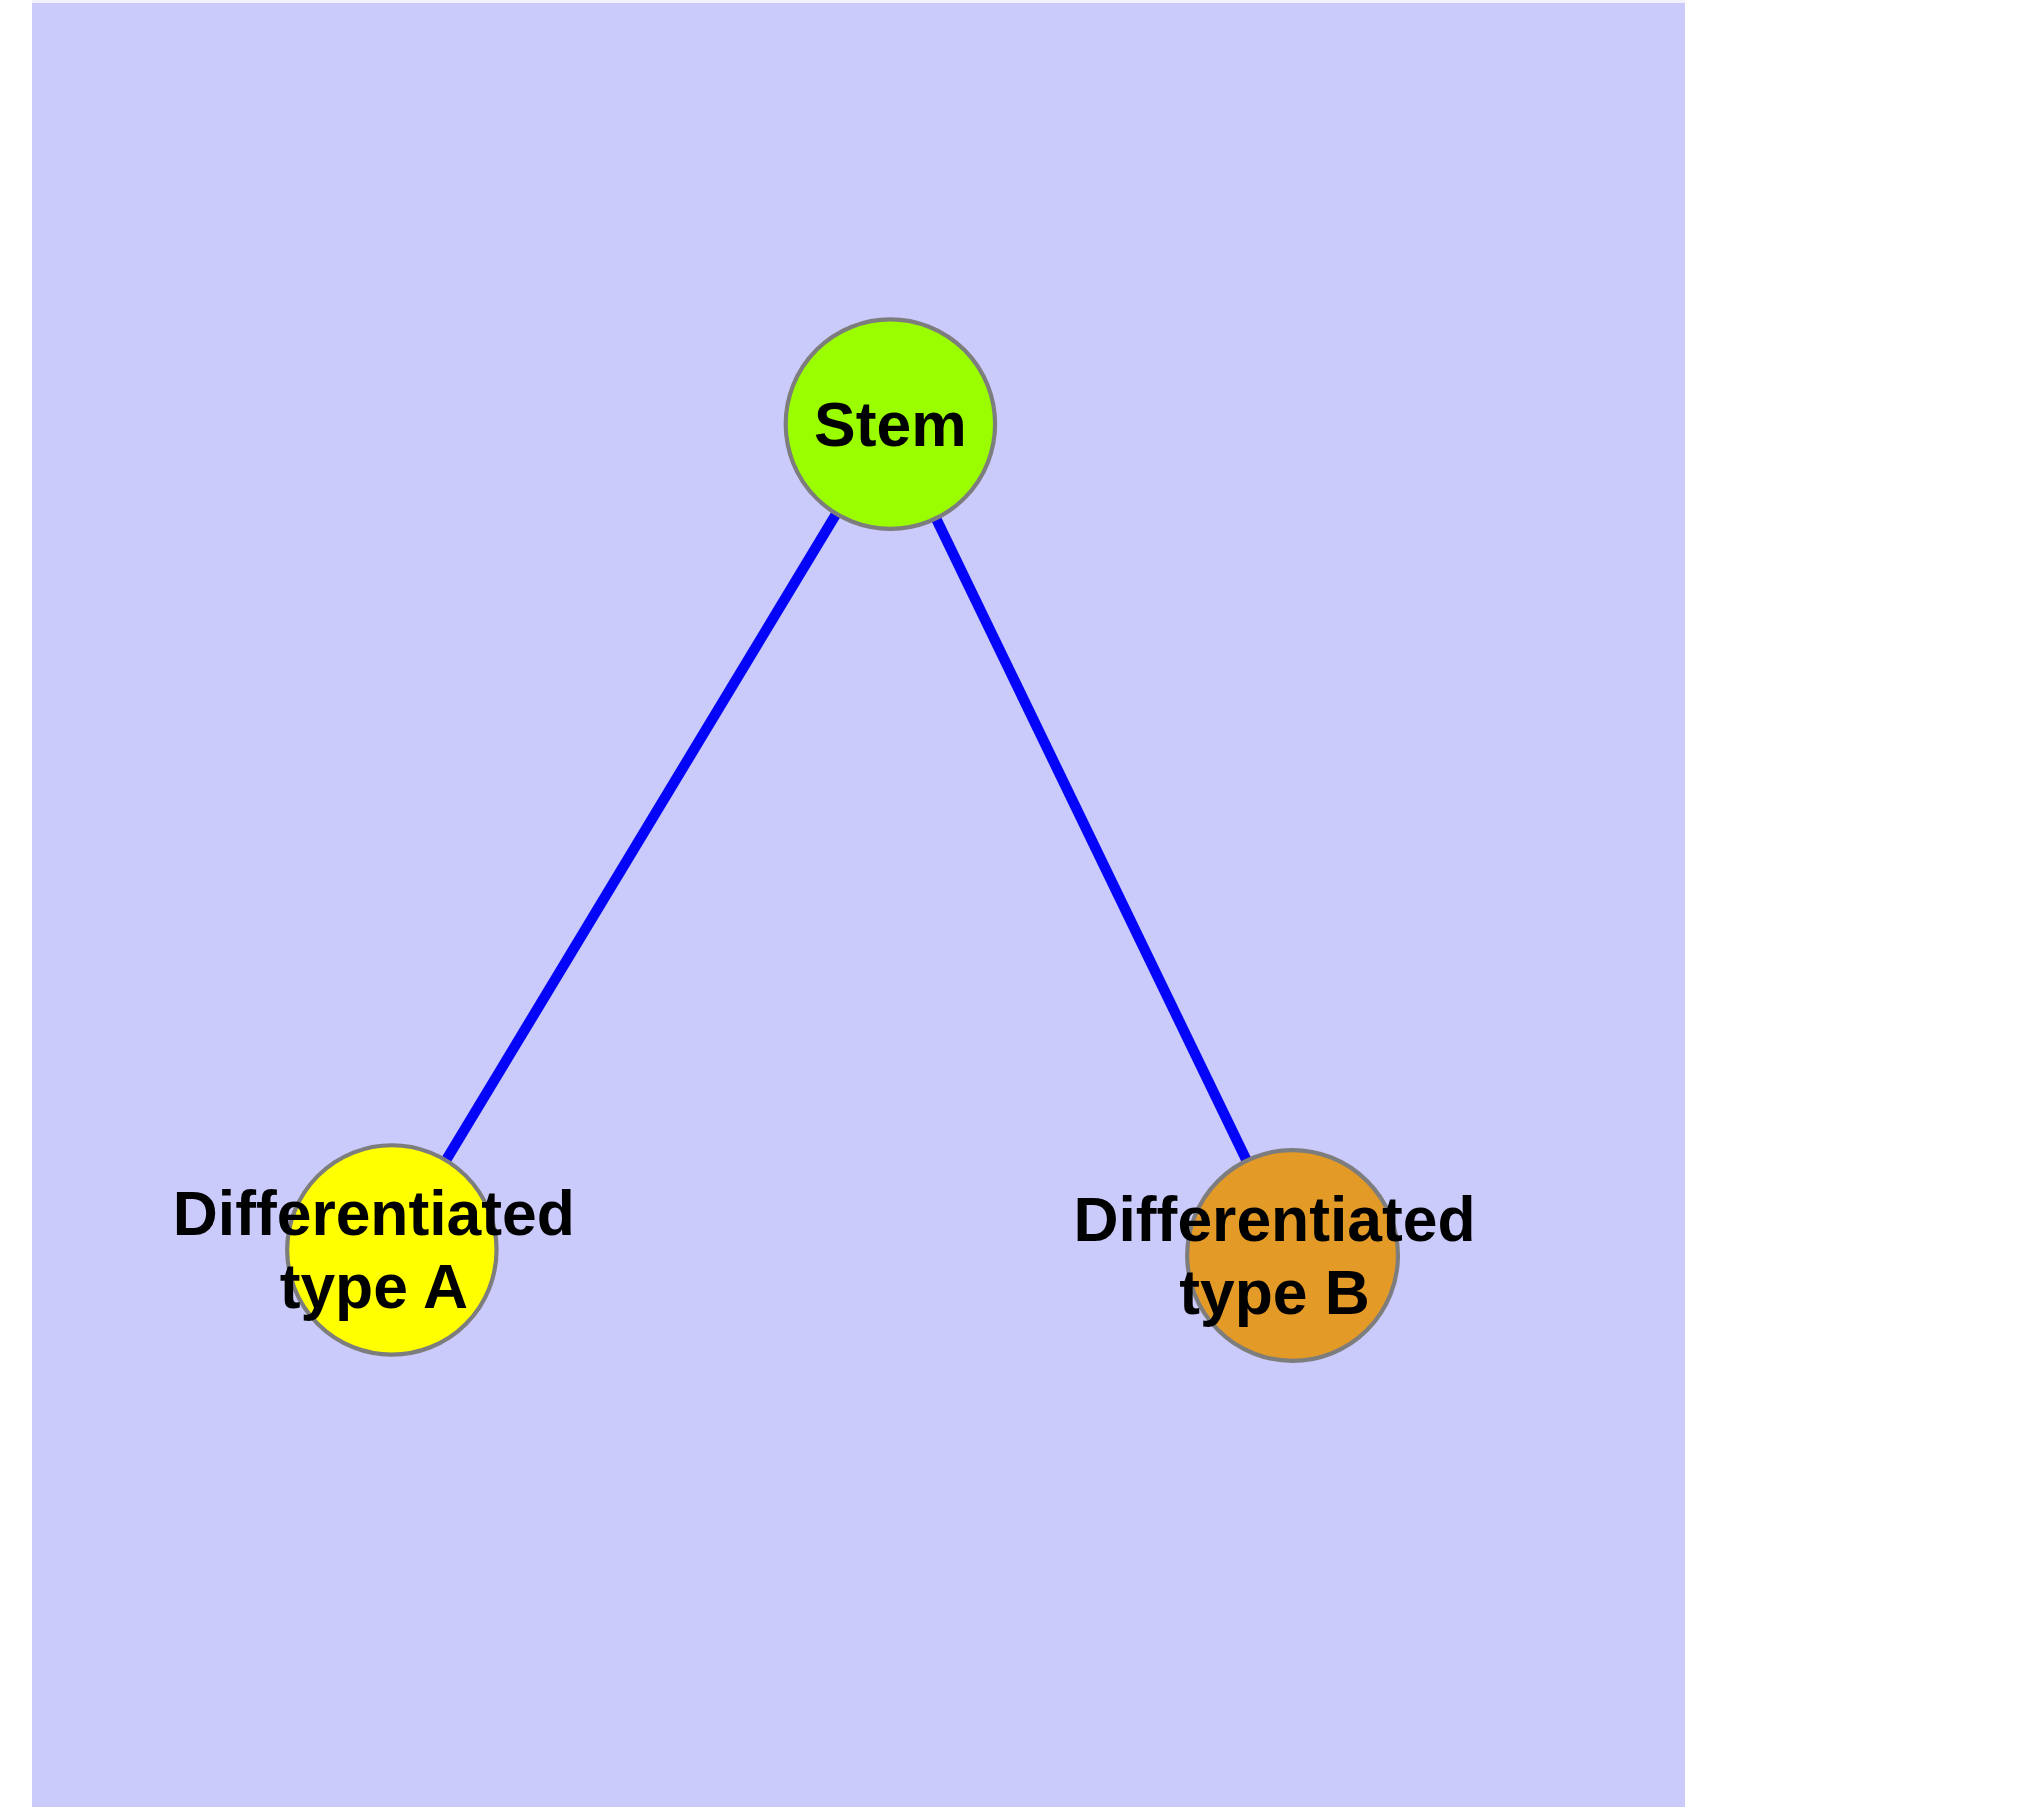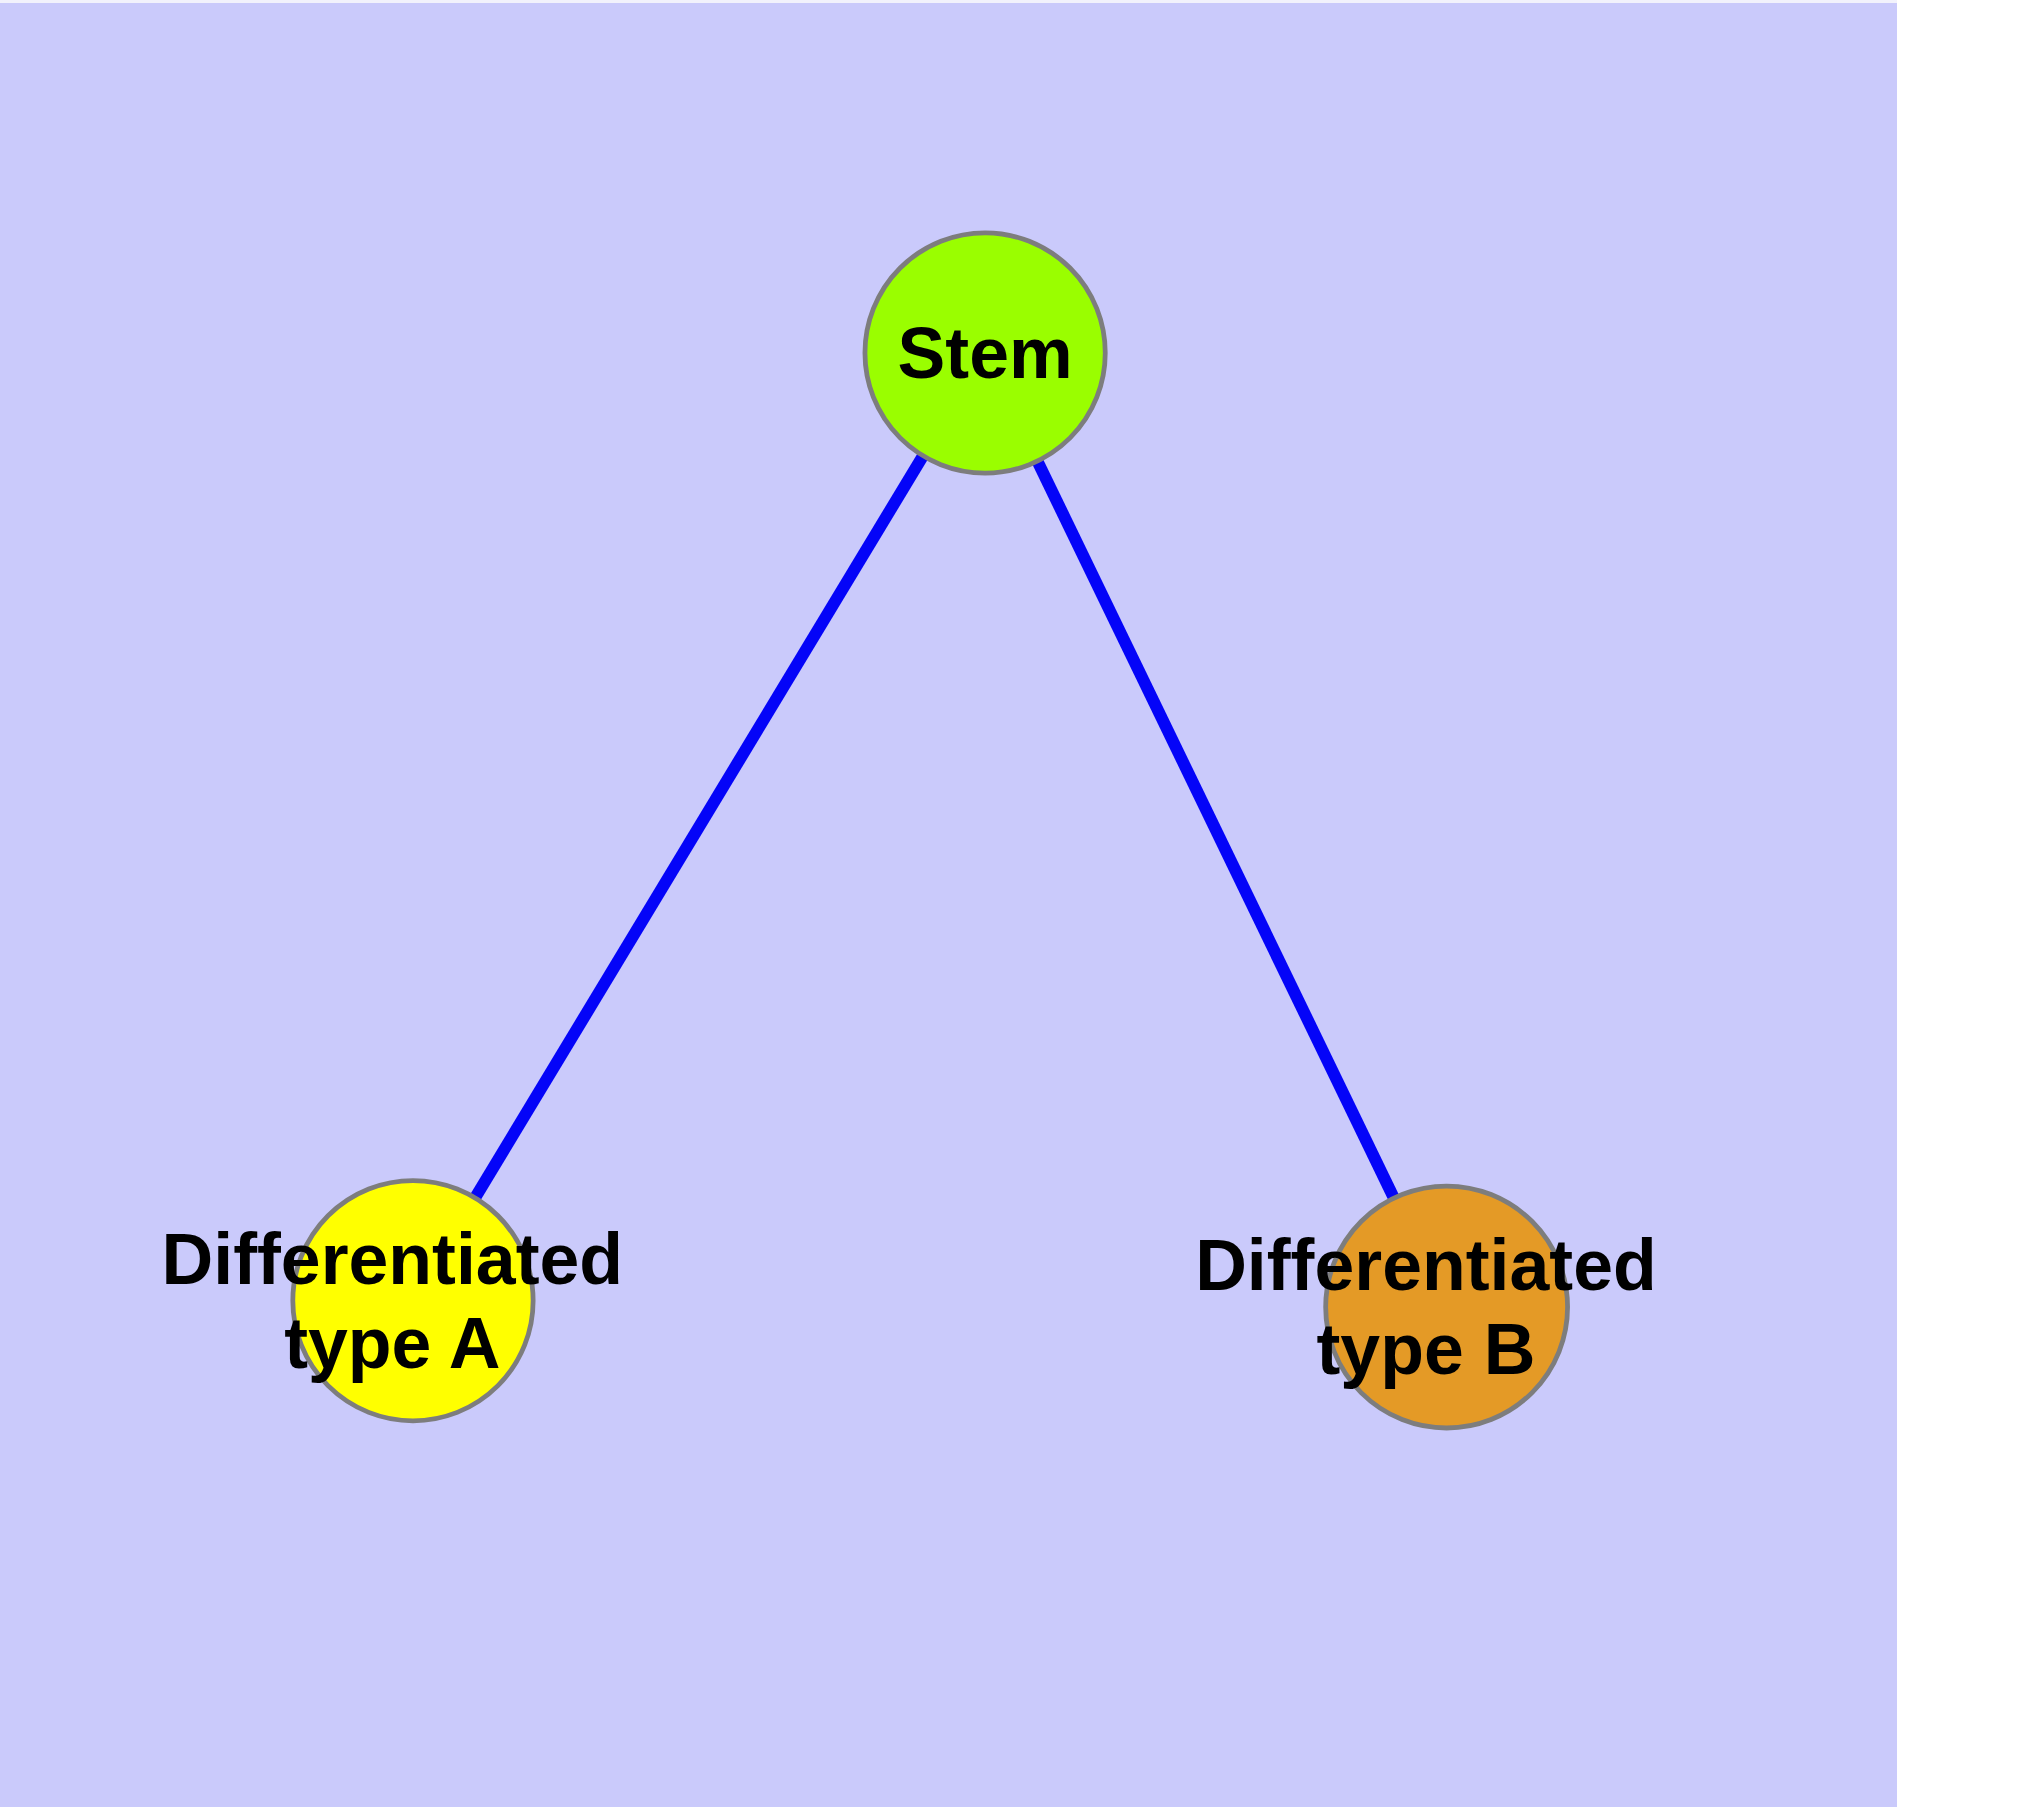--- a/index.html
+++ b/index.html
@@ -1,21 +1,22 @@
 <!DOCTYPE html>
 <html style="font-size:13.6px"><head>
 <meta charset="utf-8">
 <style>
   html, body { margin: 0; padding: 0; background: #ffffff; }
   .stage {
     position: relative;
-    width: 1897px;
+    width: 1653px;
     height: 1812px;
     overflow: hidden;
     font-family: "Liberation Sans", sans-serif;
+    margin-left: 32px;
   }
   .edge-strip { position: absolute; left: 0; width: 100%; }
   .edge-strip.top { top: 0; }
   .edge-strip.bottom { bottom: 0; }
   svg.diagram { position: absolute; left: 0; top: 0; width: 100%; height: 100%; display: block; }
   svg.diagram text {
     font-family: "Liberation Sans", sans-serif;
     font-weight: bold;
   }
 </style>

